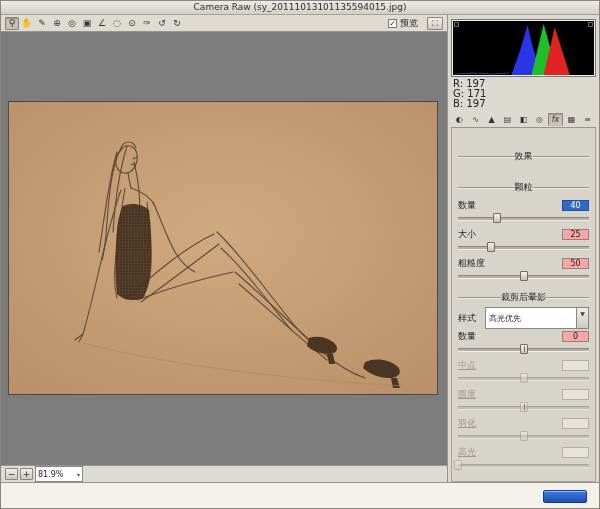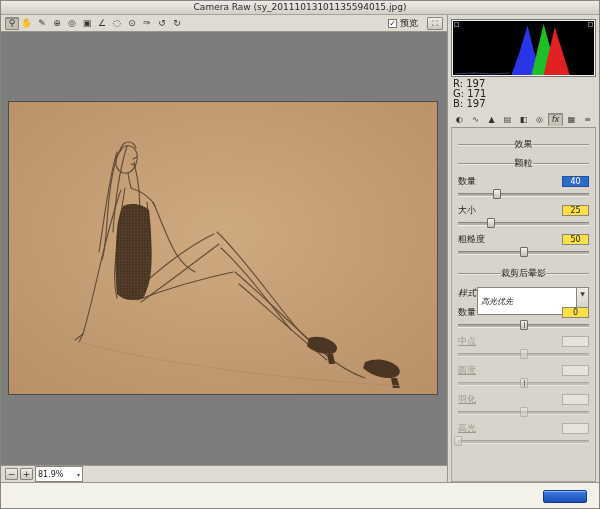--- a/index.html
+++ b/index.html
@@ -35,33 +35,33 @@
   .histogram { position:relative; height:56px; flex:0 0 auto; background:#000; border:1px solid #f2f2f2; outline:1px solid #777; margin:2px 1px 0 1px; }
   .histogram svg { display:block; width:100%; height:100%; }
   .clip { position:absolute; top:1px; width:5px; height:5px; background:#111; border:1px solid #666; }
   .clip.l { left:1px; } .clip.r { right:1px; }
   .rgb { margin:3px 2px 1px 2px; font-size:10px; line-height:10px; color:#222; }
   .tabstrip { display:flex; gap:1px; border-bottom:1px solid #98948a; padding:1px 1px 1px 1px; margin-top:2px; }
   .tab { width:15px; height:13px; font-size:8px; line-height:12px; text-align:center; color:#333; border:1px solid transparent; border-radius:1px 1px 0 0; font-style:italic; }
   .tab.active { background:#c6c2b8; border:1px solid #8a867c; border-bottom-color:#c6c2b8; box-shadow:inset 0 1px 1px rgba(0,0,0,.2); }
 
   .panel { flex:1 1 auto; border:1px solid #a7a399; border-top:none; background:#d7d4cb; padding:4px 6px; overflow:hidden; font-size:9px; color:#222; }
-  .hdr { display:flex; align-items:center; margin:6px 0 2px 0; color:#222; }
+  .hdr { display:flex; align-items:center; margin:18px 0 2px 0; color:#222; }
   .hdr .line { flex:1 1 auto; height:0; border-top:1px solid #989488; border-bottom:1px solid #ecebe5; }
   .srow { margin-top:5px; }
   .lr { display:flex; align-items:center; justify-content:space-between; height:12px; }
   .lbl { font-size:9px; }
-  .val { width:27px; height:11px; background:#fde047; border:1px solid #8a867c; font-size:8px; line-height:9px; text-align:center; color:#222; }
+  .val { width:27px; height:11px; background:#fca5a5; border:1px solid #8a867c; font-size:8px; line-height:9px; text-align:center; color:#222; }
   .val.selected { background:#316ac5; border-color:#1e4fa0; color:#fff; }
   .track { position:relative; height:10px; margin-top:2px; }
   .track::before { content:""; position:absolute; left:0; right:0; top:4px; height:2px; background:#b4b0a5; border-top:1px solid #8a867c; border-bottom:1px solid #f0efe9; }
   .track.center::after { content:""; position:absolute; left:50%; top:2px; width:1px; height:6px; background:#77736a; }
   .thumb { position:absolute; top:0; width:8px; height:10px; background:linear-gradient(#f4f2ec,#c6c2b8); border:1px solid #6f6b61; border-radius:1px; transform:translateX(-50%); }
-  .drow { display:flex; gap:1px; margin-top:7px; height:14px;font-style:italic; }
-  .select { flex:1 1 auto; height:28px; background:#fff; border:1px solid #8a867c; display:flex; align-items:center; }
+  .drow { display:flex; align-items:center; gap:9px; margin-top:7px; height:14px; }
+  .select { flex:1 1 auto; height:22px; background:#fff; border:1px solid #8a867c; display:flex; align-items:center; }
   .select .txt { flex:1 1 auto; padding-left:3px; font-size:8px; color:#222; }
   .select .arrowbox { width:12px; height:100%; background:linear-gradient(#f0eee8,#ccc9c0); border-left:1px solid #8a867c; font-size:6px; line-height:11px; text-align:center; color:#444; }
   .srow.disabled .lbl { color:#9d998e;text-decoration:underline; }
   .srow.disabled .val { background:#e6e3da; border-color:#b3afa4; }
   .srow.disabled .thumb { opacity:.55; border-color:#9d998e; }
   .srow.disabled .track::before { opacity:.6; }
 
   
   .footer { height:26px; flex:0 0 auto; background:#f2f1ea; border-top:1px solid #98948a; position:relative; }
   .done-btn { position:absolute; right:12px; top:7px; width:44px; height:13px; background:linear-gradient(#3d7be0,#1c4fb4); border:1px solid #123a8a; border-radius:2px; box-shadow:inset 0 1px 0 rgba(255,255,255,.45); cursor:pointer; }

